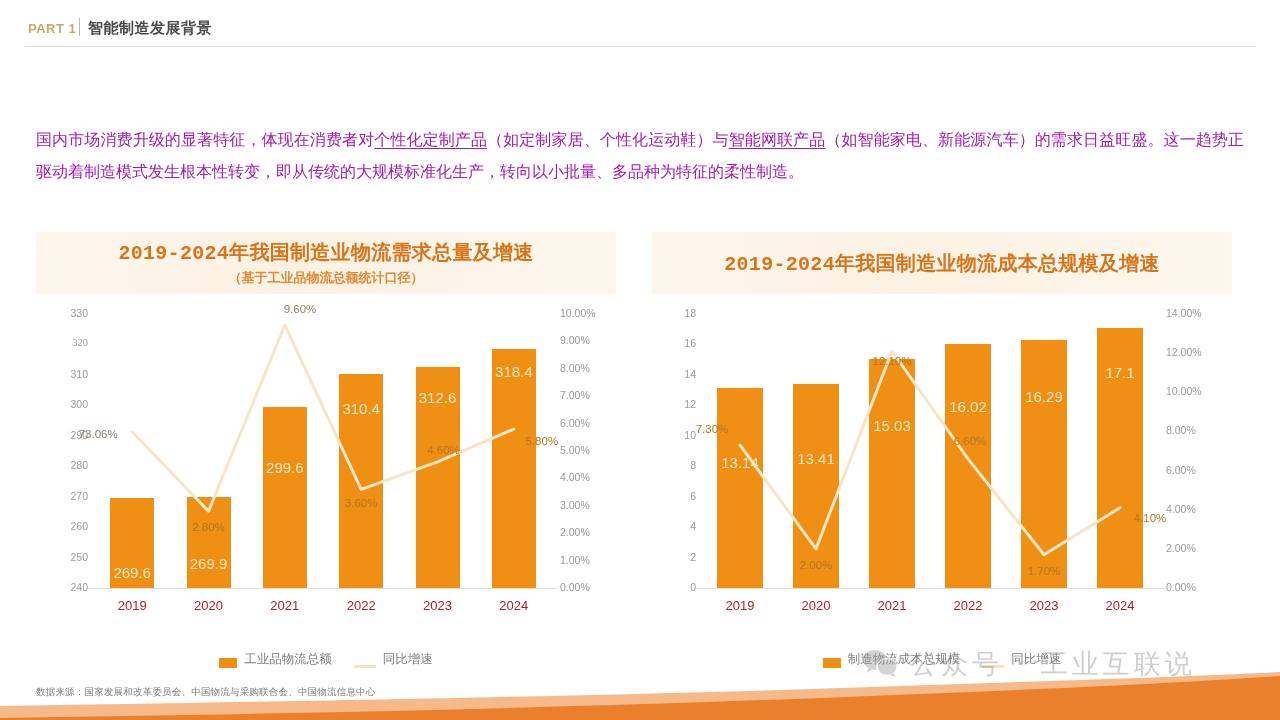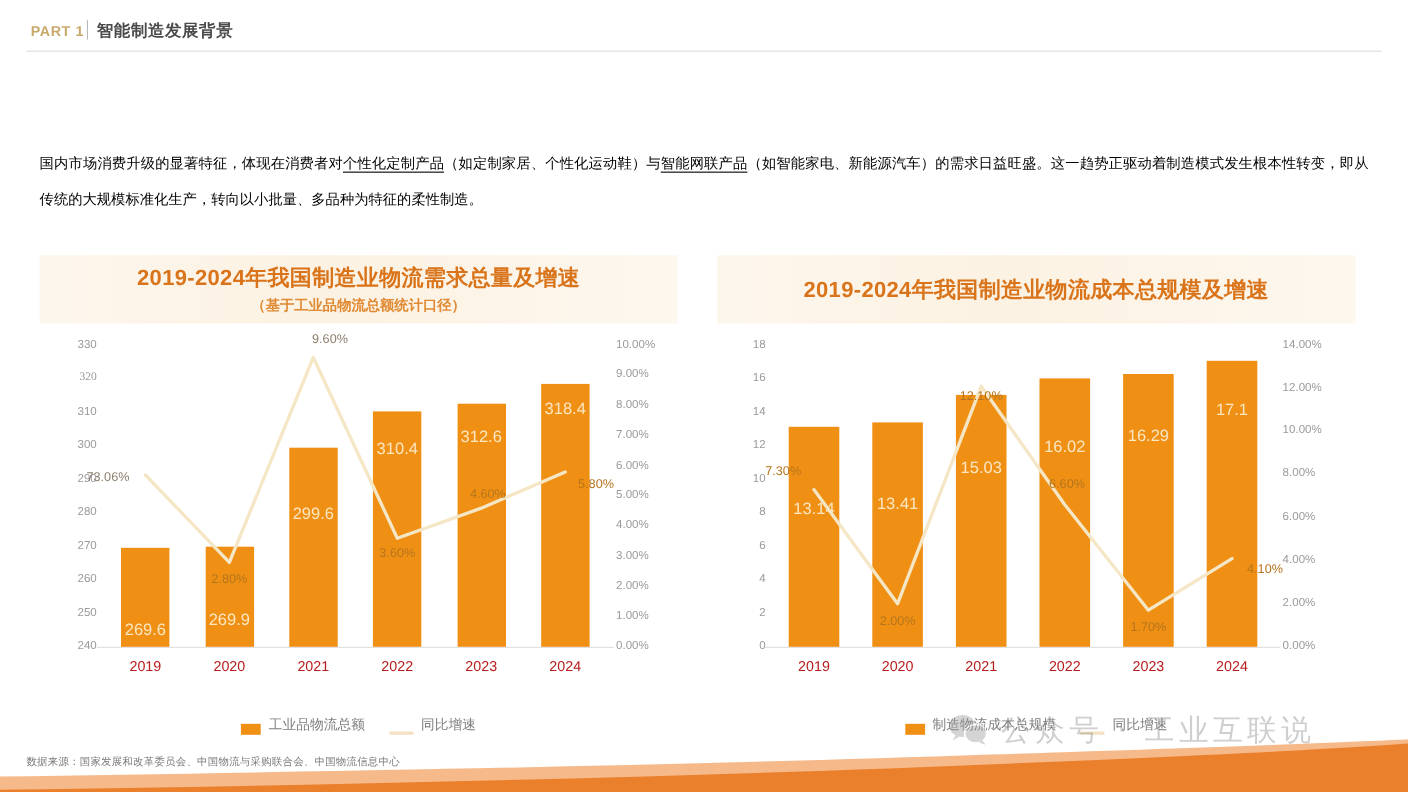--- a/index.html
+++ b/index.html
@@ -34,39 +34,39 @@
 
   
   .logo { position: absolute; right: 22px; top: 4px; width: 92px; height: 44px; }
   .logo-text {
     position: absolute; left: 0; top: 30px; width: 92px; text-align: center;
     font-size: 9px; letter-spacing: 1.5px; color: #e8821a; font-weight: 700;
   }
 
   
   .para {
-    position: absolute; left: 36px; top: 134px; width: 1208px;
-    font-size: 13px; line-height: 32px; color: #000000; text-align: justify;
+    position: absolute; left: 36px; top: 124px; width: 1208px;
+    font-size: 16px; line-height: 32px; color: #a21caf; text-align: justify;
     font-family: "DejaVu Sans", "Liberation Sans", sans-serif;
   }
   .para u { text-decoration: underline; text-underline-offset: 3px; }
 
   
   .panel { position: absolute; top: 232px; width: 580px; height: 430px; }
   .panel.left  { left: 36px; }
   .panel.right { left: 652px; }
 
   .chart-title-band {
     position: relative; width: 100%; height: 62px;
     background: linear-gradient(90deg,#fdf6ec 0%, #fcf2e3 45%, #fdf7ee 100%);
     display: flex; flex-direction: column; align-items: center; justify-content: center;
   }
   .chart-title {
     font-size: 20px; font-weight: 700; color: #d9741a; letter-spacing: .3px;
-    font-family: Liberation Sans, sans-serif;
+    font-family: Liberation Mono, monospace;
   }
   .chart-subtitle {
     font-size: 13px; font-weight: 700; color: #e08a33; margin-top: 3px;
     font-family: "DejaVu Sans", "Liberation Sans", sans-serif;
   }
 
   
   .plot { position: relative; width: 580px; height: 310px; margin-top: 14px; }
   .axis-label {
     position: absolute; font-size: 10.5px; color: #9a9a9a; white-space: nowrap;
@@ -108,21 +108,21 @@
   .legend-item { display: flex; align-items: flex-end; gap: 7px; }
   .legend-swatch { width: 18px; height: 10px; background: #ef9015; }
   .legend-line { width: 22px; height: 3px; background: #f3e3c2; }
   .legend-text {
     font-size: 12.5px; color: #7d7d7d;
     font-family: "DejaVu Sans", "Liberation Sans", sans-serif;
   }
 
   
   .footnote {
-    position: absolute; left: 24px; top: 686px;
+    position: absolute; left: 36px; top: 686px;
     font-size: 9.5px; color: #7a7a7a; letter-spacing: .2px;
     font-family: Liberation Sans, sans-serif;
   }
 
   
   .watermark {
     position: absolute; left: 862px; top: 646px;
     display: flex; align-items: center; gap: 12px;
     opacity: .42; pointer-events: none;
   }

